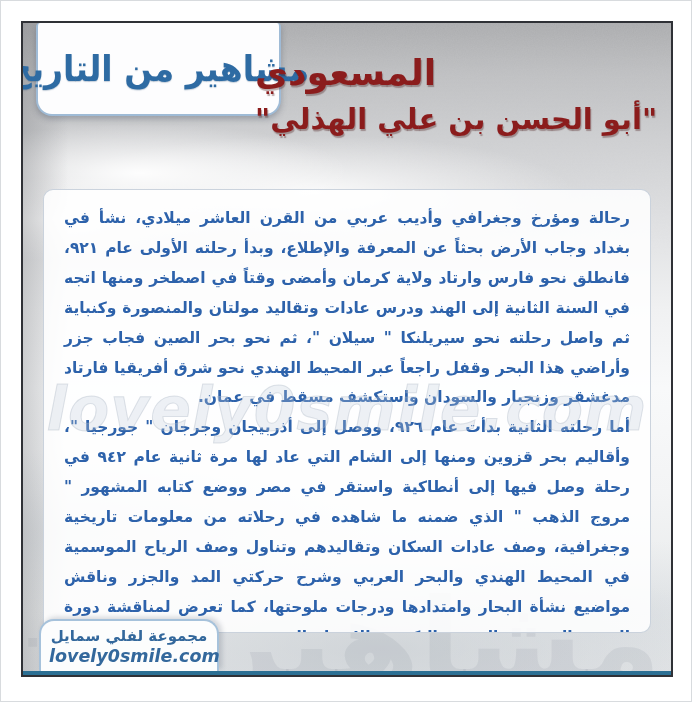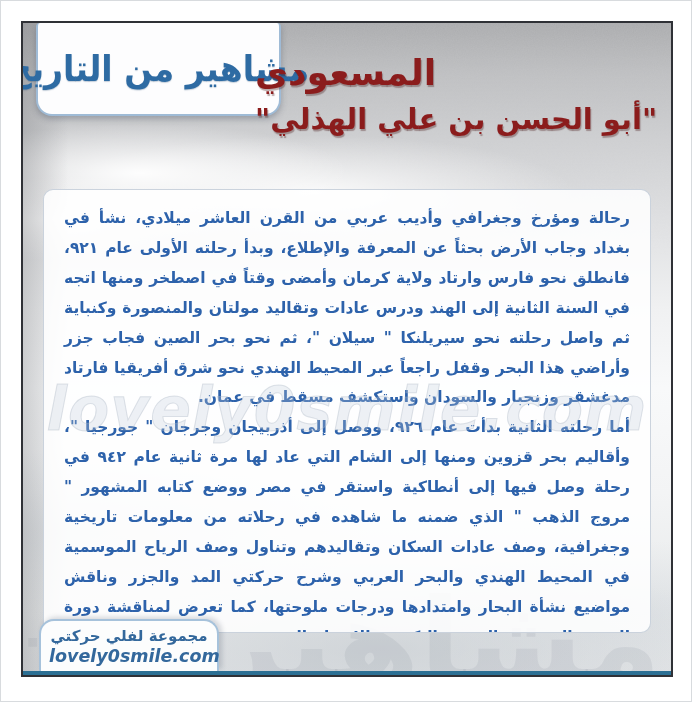--- a/index.html
+++ b/index.html
@@ -147,19 +147,19 @@
       <h2 class="title-sub">"أبو الحسن بن علي الهذلي"</h2>
     </div>
 
     <div class="content-box">
       <p>رحالة ومؤرخ وجغرافي وأديب عربي من القرن العاشر ميلادي، نشأ في بغداد وجاب الأرض بحثاً عن المعرفة والإطلاع، وبدأ رحلته الأولى عام ٩٢١، فانطلق نحو فارس وارتاد ولاية كرمان وأمضى وقتاً في اصطخر ومنها اتجه في السنة الثانية إلى الهند ودرس عادات وتقاليد مولتان والمنصورة وكنباية ثم واصل رحلته نحو سيريلنكا " سيلان "، ثم نحو بحر الصين فجاب جزر وأراضي هذا البحر وقفل راجعاً عبر المحيط الهندي نحو شرق أفريقيا فارتاد مدغشقر وزنجبار والسودان واستكشف مسقط في عمان.</p>
       <p>أما رحلته الثانية بدأت عام ٩٢٦، ووصل إلى أذربيجان وجرجان " جورجيا "، وأقاليم بحر قزوين ومنها إلى الشام التي عاد لها مرة ثانية عام ٩٤٢ في رحلة وصل فيها إلى أنطاكية واستقر في مصر ووضع كتابه المشهور " مروج الذهب " الذي ضمنه ما شاهده في رحلاته من معلومات تاريخية وجغرافية، وصف عادات السكان وتقاليدهم وتناول وصف الرياح الموسمية في المحيط الهندي والبحر العربي وشرح حركتي المد والجزر وناقش مواضيع نشأة البحار وامتدادها ودرجات ملوحتها، كما تعرض لمناقشة دورة التعرية النهرية، والتبخر والتكثف والإشعاع الشمسي وعدة مواضيع جغرافية طبيعية أخرى.</p>
       <div class="watermark">lovely0smile.com</div>
     </div>
 
     <div class="footer-box">
-      <div class="footer-group">مجموعة لفلي حركتي</div>
+      <div class="footer-group">مجموعة لفلي سمايل</div>
       <div class="footer-site">lovely0smile.com</div>
     </div>
 
     <div class="bottom-line"></div>
   </div>
 </div>
 
 </body></html>

